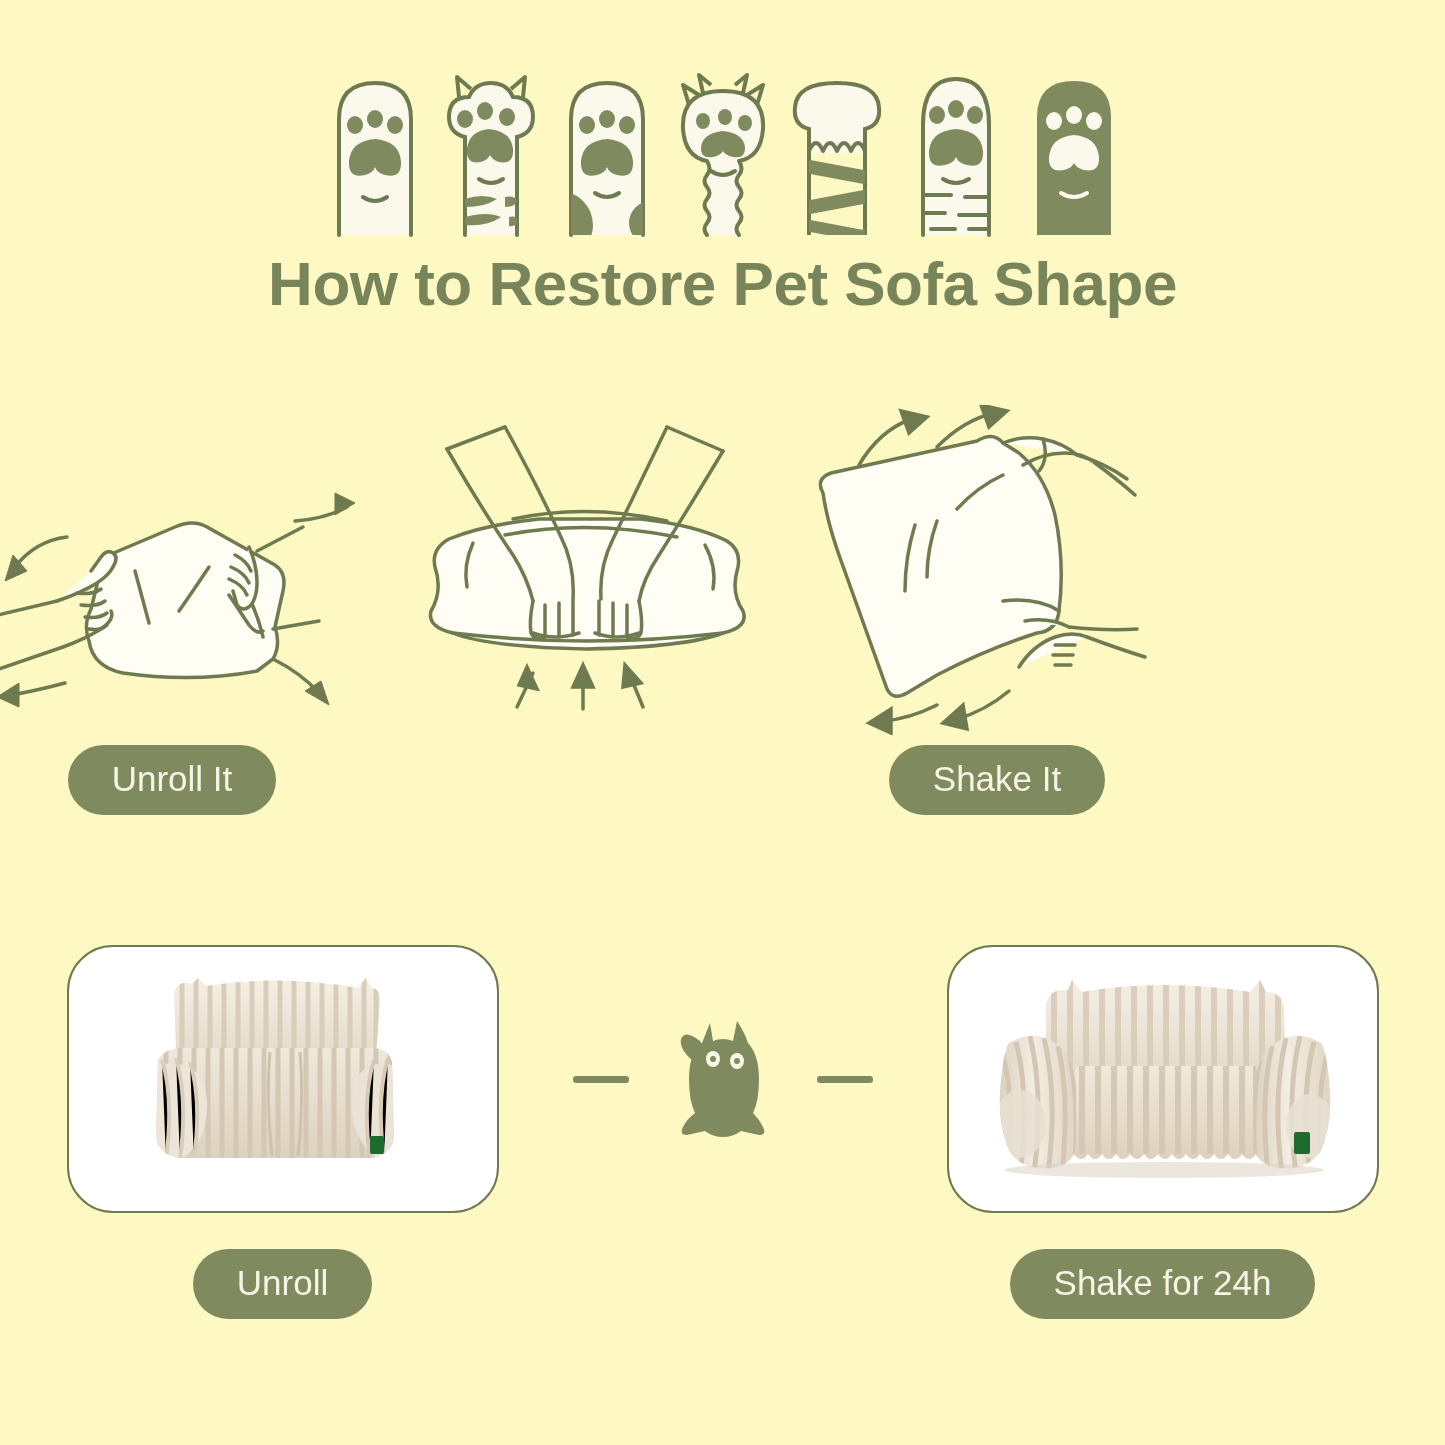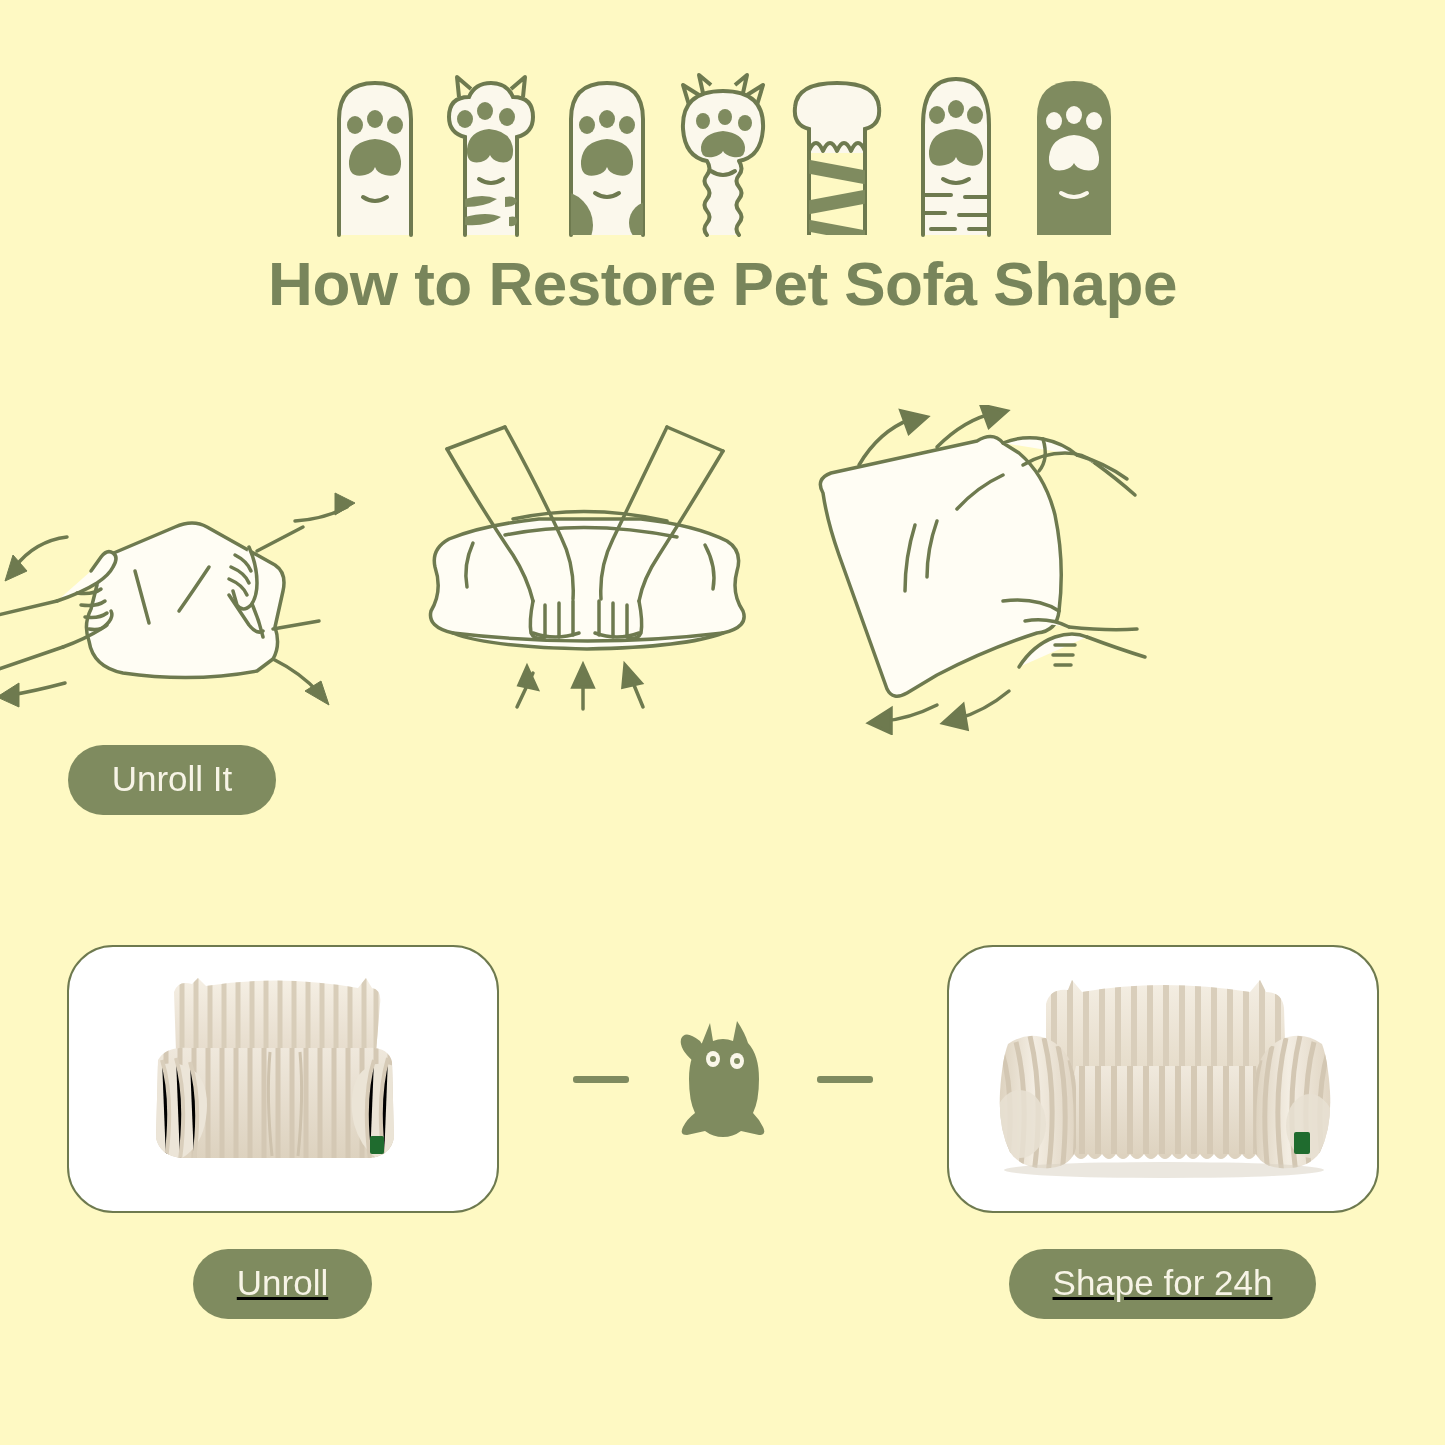--- a/index.html
+++ b/index.html
@@ -40,21 +40,21 @@
     font-size: 35px; line-height: 1;
     padding: 16px 44px 19px 44px;
     white-space: nowrap;
     margin-top: 10px;
     display: inline-block;
   }
 
   
   .bottom {
     position: absolute; left: 0; top: 945px; width: 1445px; height: 380px;
-    display: flex; justify-content: center; align-items: flex-start; text-decoration: underline;
+    display: flex; justify-content: center; align-items: flex-start;
   }
   .photo-col { width: 450px; display: flex; flex-direction: column; align-items: center; }
   .photo-card {
     width: 432px; height: 268px;
     background: #ffffff;
     border: 2px solid #6e7a4f;
     border-radius: 46px;
     display: flex; align-items: center; justify-content: center;
     overflow: hidden;
   }
@@ -314,20 +314,21 @@
               <path d="M150 300 Q122 314 96 316" fill="none"></path>
               <path d="M104 304 L82 318 L104 328 Z"></path>
             </g>
             <g>
               <path d="M222 286 Q198 306 170 314" fill="none"></path>
               <path d="M176 300 L156 318 L180 324 Z"></path>
             </g>
           </g>
         </svg>
       </div>
+      <div class="pill">Shake It</div>
     </div>
   </div>
 
   <div class="bottom">
 
     <div class="photo-col">
       <div class="photo-card">
         <svg width="426" height="262" viewBox="0 0 426 262">
           <defs>
             <linearGradient id="gRollTop" x1="0" y1="0" x2="0" y2="1">
@@ -525,17 +526,17 @@
               <path d="M310 112 Q300 154 306 226"></path>
             </g>
             <ellipse cx="360" cy="178" rx="24" ry="32" fill="#e8e0d2" opacity="0.85"></ellipse>
           </g>
 
           <ellipse cx="214" cy="222" rx="160" ry="8" fill="#d8cfc0" opacity="0.5"></ellipse>
 
           <rect x="344" y="184" width="16" height="22" rx="2" fill="#1f6b2e"></rect>
         </svg>
       </div>
-      <div class="pill bottom-pill">Shape for 24h</div>
+      <div class="pill bottom-pill">Shake for 24h</div>
     </div>
   </div>
 
 </div>
 
 </body></html>

